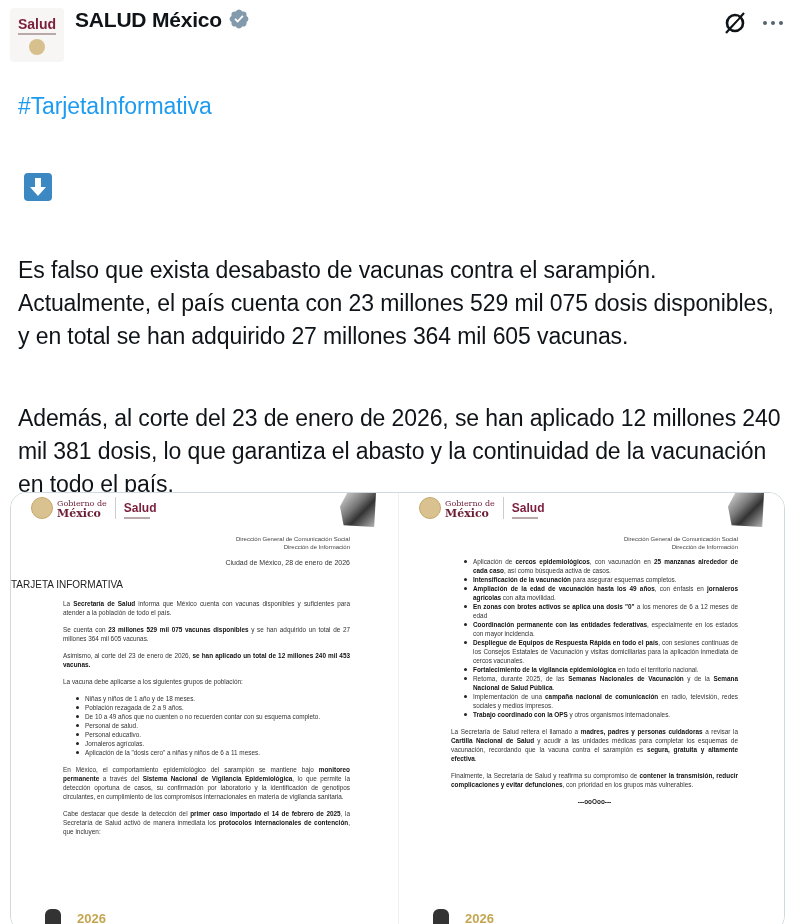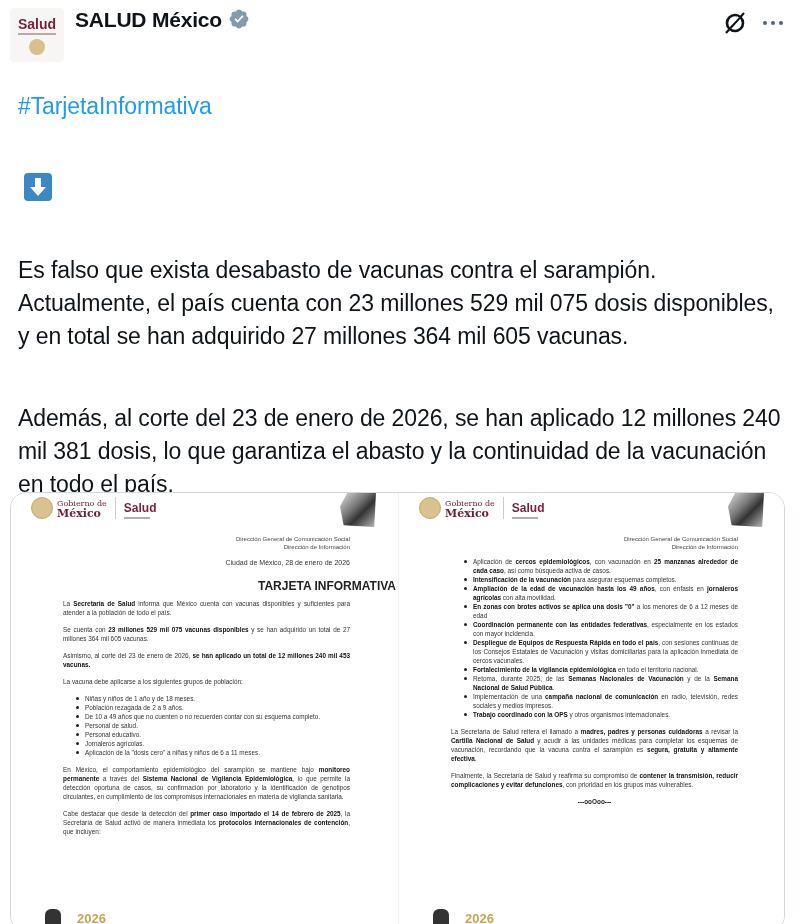--- a/index.html
+++ b/index.html
@@ -39,21 +39,21 @@
   .gob-small { font-family: "DejaVu Serif", serif; font-size: 8px; color: #6b1d35; }
   .gob-big { font-family: "DejaVu Serif", serif; font-size: 11px; color: #6b1d35; font-weight: bold; }
   .logo-sep { width: 1px; height: 22px; background: #ccc; margin: 0 8px; }
   .salud-word { font-size: 12px; font-weight: bold; color: #7a1e3c; line-height: 1; }
   .salud-sub { width: 26px; height: 2px; background: #b9a9a9; margin-top: 3px; }
 
   .hero-art { position: absolute; right: 20px; top: 0; width: 36px; height: 34px; background: linear-gradient(135deg, #ddd 0%, #777 40%, #333 60%, #bbb 100%); clip-path: polygon(20% 0, 100% 0, 95% 100%, 10% 95%, 0 40%); }
 
   .dept { position: absolute; right: 46px; top: 42px; text-align: right; font-size: 6px; line-height: 8px; color: #444; }
   .date { position: absolute; right: 46px; top: 66px; font-size: 7px; color: #333; }
-  .card-title { position: absolute; left: 0; width: 100%; top: 86px; text-align: right; font-size: 12px; font-weight: bold; color: #222; }
+  .card-title { position: absolute; left: 0; width: 100%; top: 86px; text-align: left; font-size: 10px; font-weight: normal; color: #222; }
 
   .doc-body { position: absolute; left: 52px; right: 46px; font-size: 6.4px; line-height: 9px; color: #333; text-align: justify; }
   .doc-body p { margin-bottom: 8px; }
   .doc-body b { color: #111; }
   .doc-body ul { margin: 0 0 8px 14px; list-style: none; }
   .doc-body li { position: relative; padding-left: 8px; }
   .doc-body li::before { content: ""; position: absolute; left: -1px; top: 3px; width: 3px; height: 3px; background: #222; border-radius: 50%; }
   .closing { text-align: center; font-weight: bold; color: #222; }
 
   .footer { position: absolute; left: 26px; bottom: 0; width: 340px; height: 28px; }

